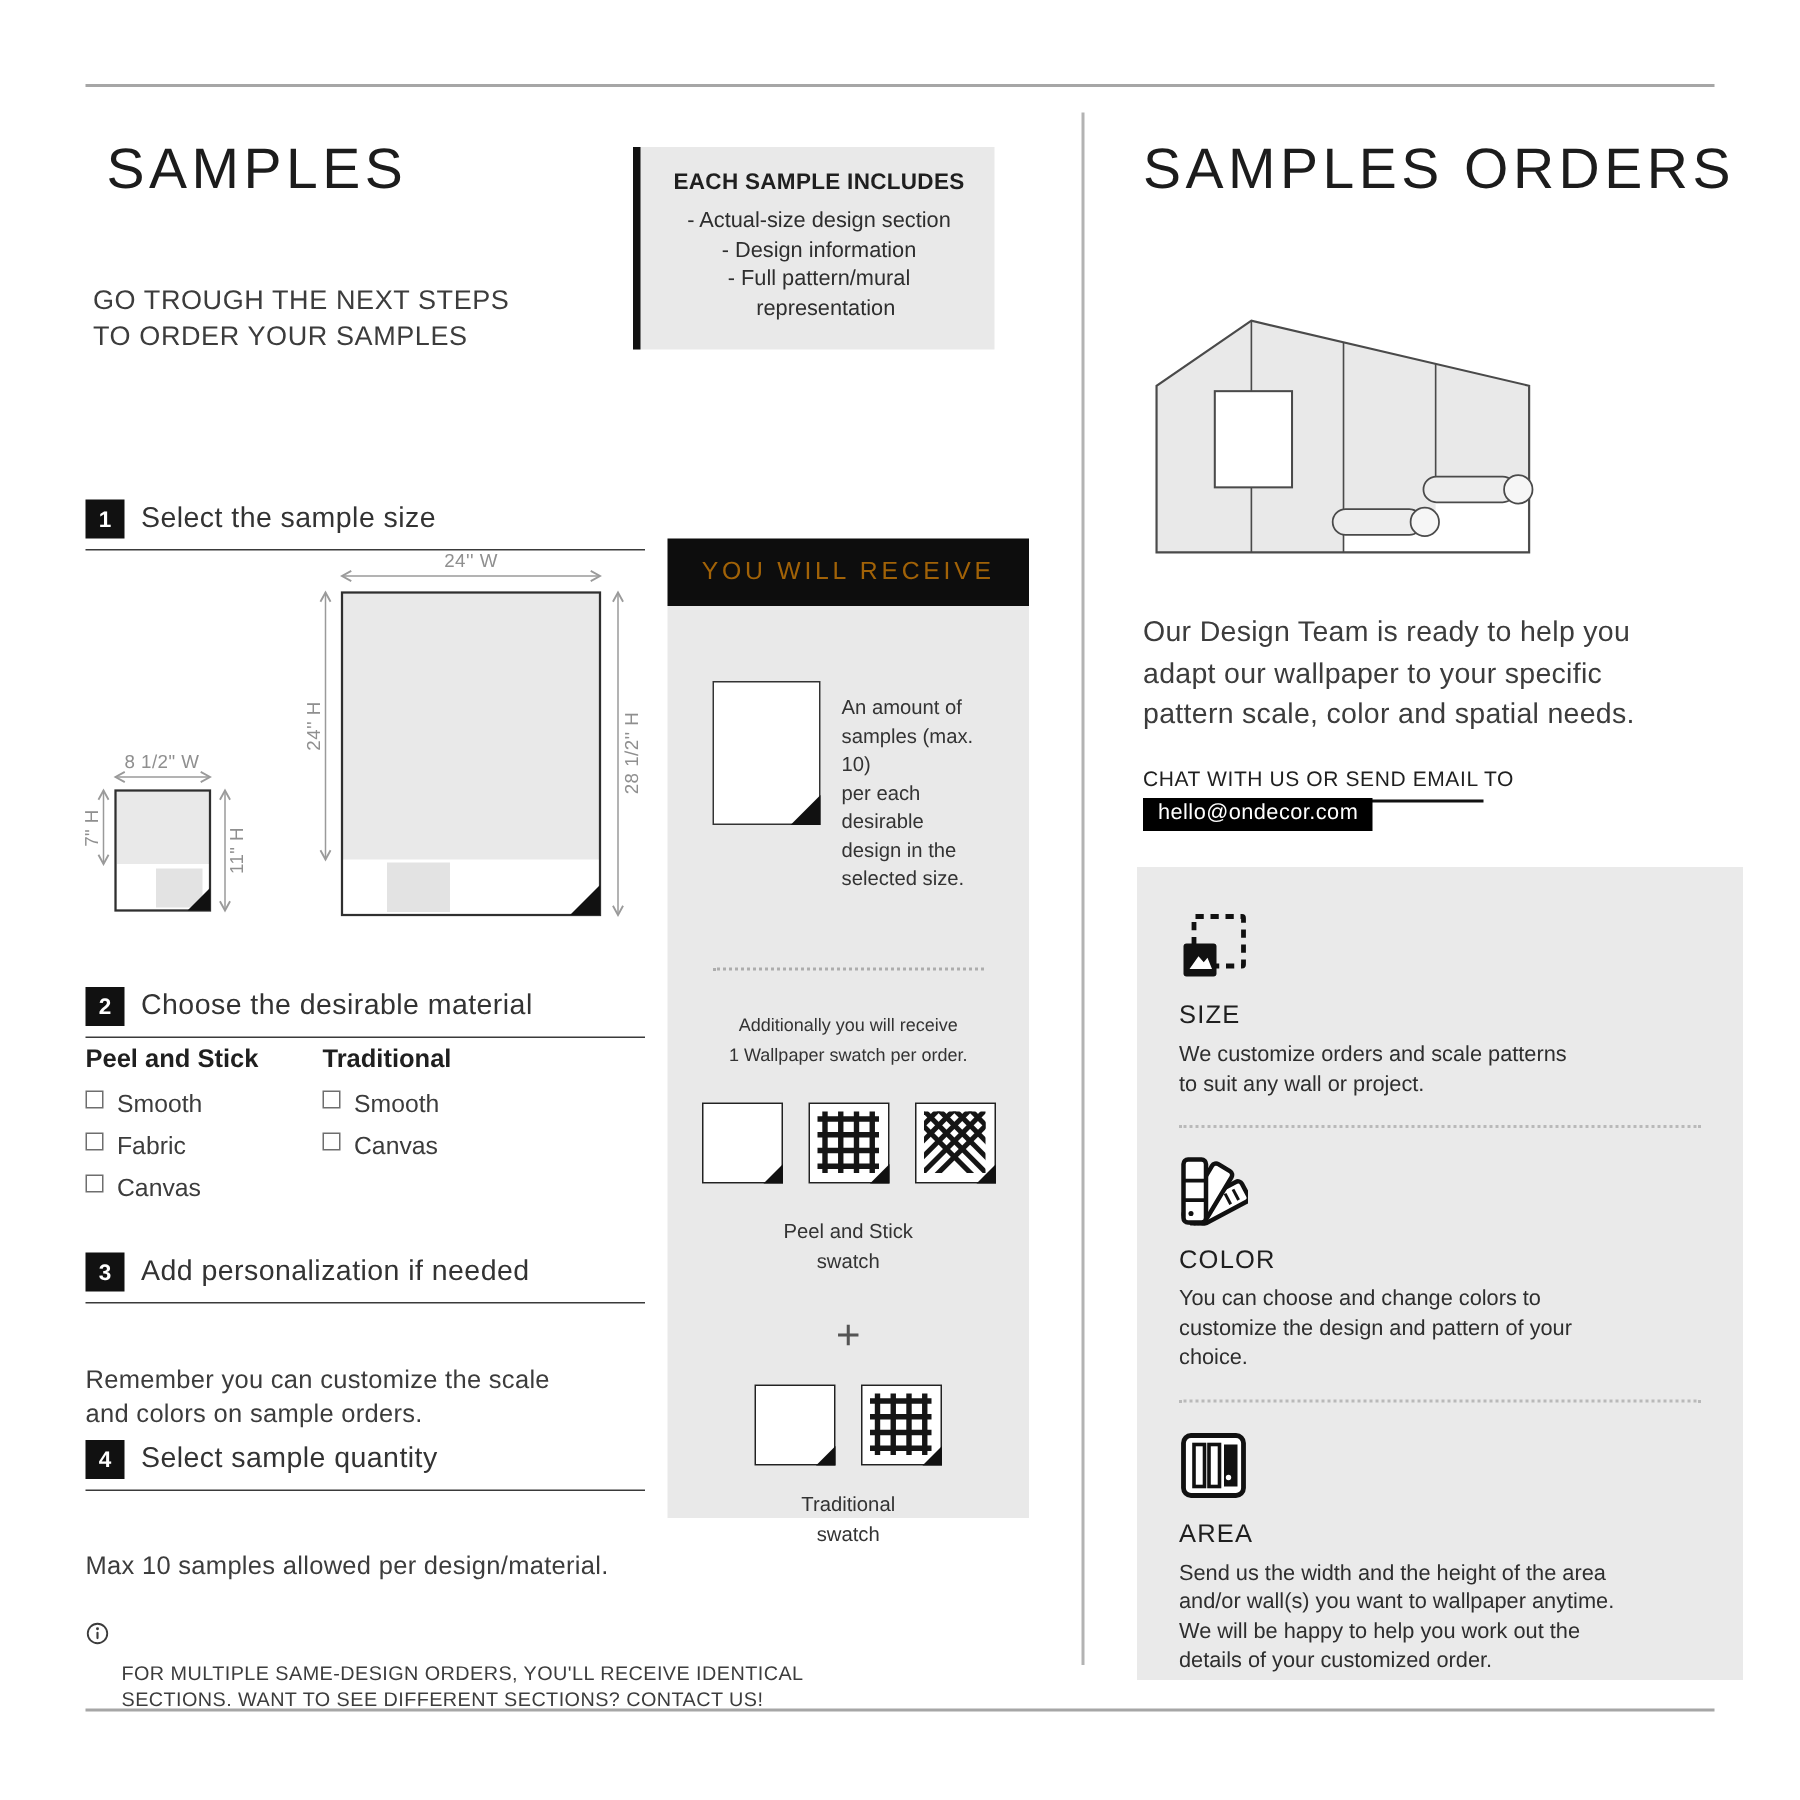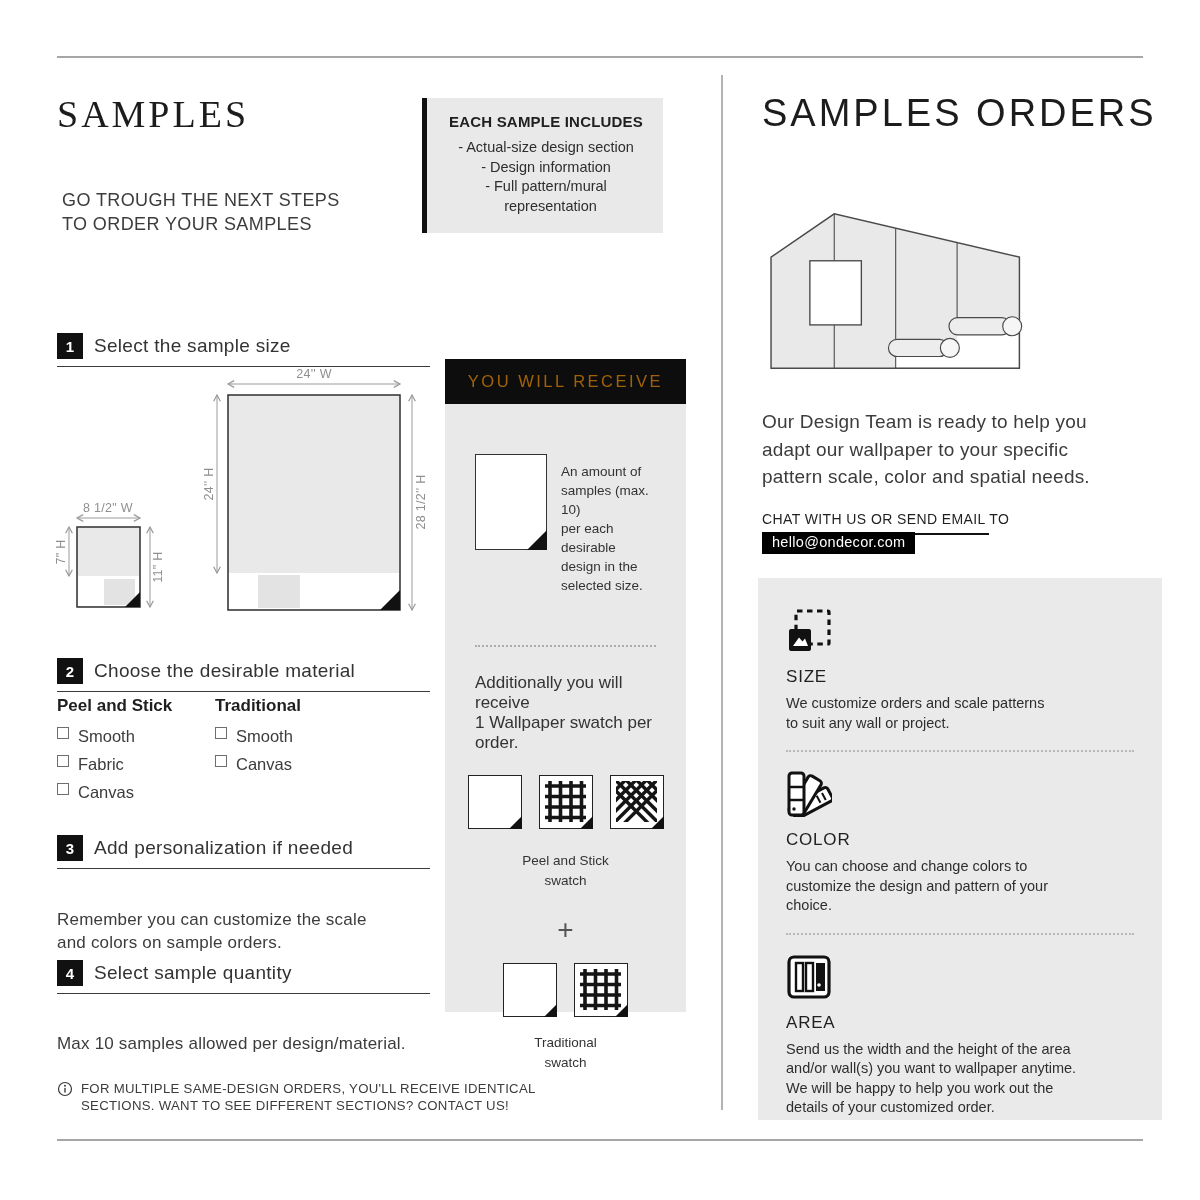--- a/index.html
+++ b/index.html
@@ -28,51 +28,51 @@
   .includes-title { font-size:15px; font-weight:700; color:#1f1f1f; margin-bottom:8px; letter-spacing:0.2px; }
   .includes-item { font-size:14.5px; color:#2e2e2e; line-height:19.5px; padding-left:9px; text-indent:-9px; }
 
   .receive-header { background:#0d0d0d; color:#a16207; width:241px; height:45px; display:flex; align-items:center; justify-content:center; font-size:16.5px; letter-spacing:2.5px; white-space:nowrap; }
   .receive-body { background:#e9e9e9; width:241px; height:608px; padding:50px 30px 0; }
   .sheet-row { display:flex; gap:14px; align-items:flex-start; }
   .sheet { width:72px; height:96px; background:#fff; border:1.5px solid #333; position:relative; flex:none; }
   .fold { position:absolute; right:-1px; bottom:-1px; width:0; height:0; border-left:20px solid transparent; border-bottom:20px solid #111; }
   .small-note { font-size:13.5px; line-height:19px; color:#333; white-space:pre-line; padding-top:14px; }
   .dotted { border-top:2px dotted #adadad; height:0; margin-top:50px; }
-  .center-note { font-size:17px; line-height:20px; color:#333; text-align:left; white-space:pre-line; margin-top:26px; }
+  .center-note { font-size:12px; line-height:20px; color:#333; text-align:center; white-space:pre-line; margin-top:26px; }
   .swatch-row { display:flex; justify-content:center; gap:17px; margin-top:22px; }
   .swatch { width:54px; height:54px; background:#fff; border:1.5px solid #222; position:relative; flex:none; }
   .swatch .fold { border-left-width:13px; border-bottom-width:13px; }
   .swatch-label { font-size:13.5px; line-height:20px; color:#333; text-align:center; white-space:pre-line; margin-top:22px; }
   .swatch-label.trad { margin-top:16px; }
   .plus { font-size:28px; color:#555; text-align:center; font-weight:400; margin-top:24px; line-height:30px; }
 
   .vline { width:2px; height:1035px; background:#b3b3b3; }
 
   .custom-intro { font-size:19px; line-height:27.5px; color:#3c3c3c; white-space:pre-line; letter-spacing:0.2px; }
   .chat { font-size:14px; color:#1f1f1f; letter-spacing:0.4px; border-bottom:2px solid #111; padding-bottom:6px; width:227px; white-space:nowrap; font-weight:400; }
   .email { display:inline-block; background:#000; color:#fff; font-size:14.5px; padding:2px 10px 4px; letter-spacing:0.3px; cursor:pointer; }
 
   .features { background:#eaeaea; width:404px; height:542px; padding:30px 28px; }
   .feat-icon { height:46px; }
   .feat-title { font-size:17px; color:#1f1f1f; letter-spacing:0.8px; margin:13px 0 7px; }
   .feat-desc { font-size:14.5px; line-height:19.5px; color:#2e2e2e; white-space:pre-line; }
   .feat-div { border-top:2px dotted #b9b9b9; margin:17px 0 19px; }
 
   .footnote { display:flex; gap:8px; font-size:13.2px; line-height:17px; color:#3c3c3c; letter-spacing:0.3px; }
-  .footnote-text { white-space:pre-line; }
+  .footnote-text { white-space:pre-line;margin-top:27px; }
 
   svg text { font-family:"Liberation Sans","DejaVu Sans",sans-serif; font-size:12.5px; fill:#8f8f8f; letter-spacing:0.3px; }
 </style>
 </head>
 <body>
 
 <div class="abs rule" style="top:56px;"></div>
 
-<div class="abs h1" style="left:57px; top:92px;font-family:Liberation Serif, serif;">SAMPLES</div>
+<div class="abs h1" style="left:71px; top:92px;">SAMPLES</div>
 <div class="abs intro" style="left:62px; top:188px;">GO TROUGH THE NEXT STEPS
 TO ORDER YOUR SAMPLES</div>
 
 <div class="abs step" style="left:57px; top:333px;">
   <div class="step-num">1</div>
   <div class="step-label">Select the sample size</div>
 </div>
 
 <div class="abs" style="left:57px; top:372px;">
   <svg width="380" height="248" viewBox="0 0 380 248" style="overflow:visible">

